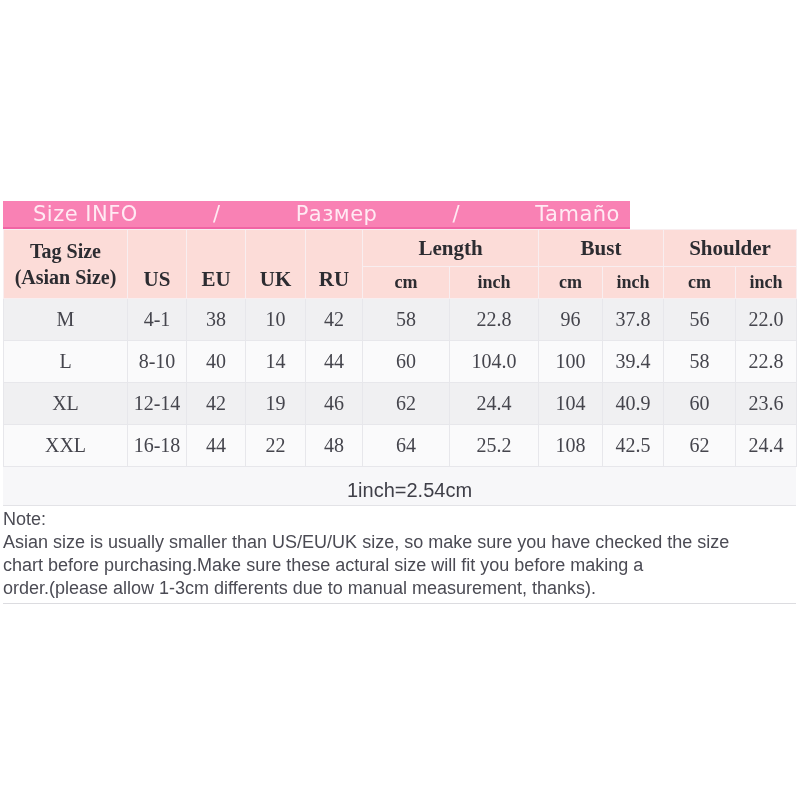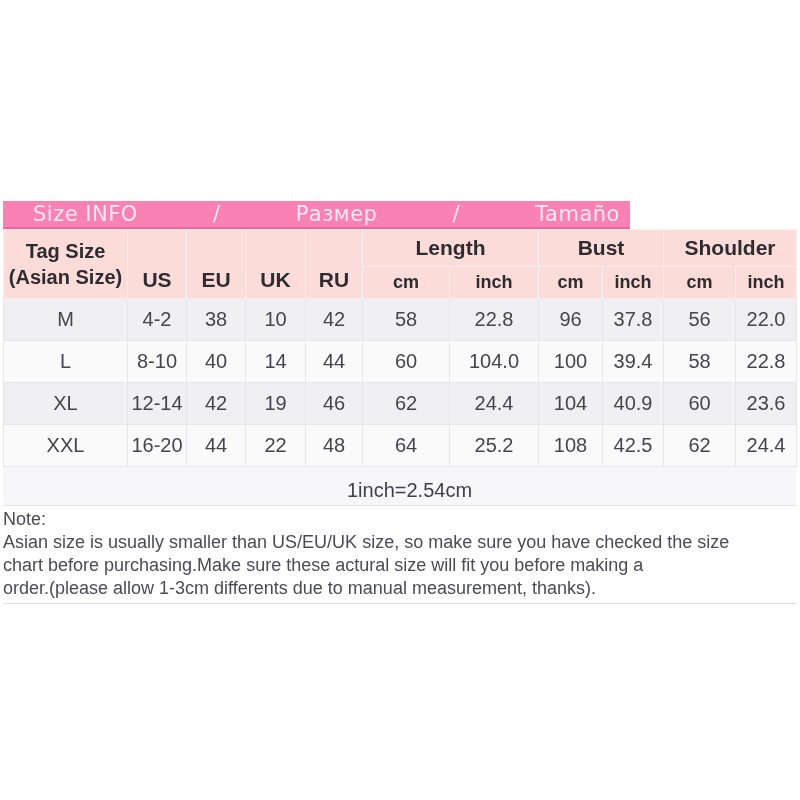--- a/index.html
+++ b/index.html
@@ -16,21 +16,21 @@
     border-bottom:2px solid var(--pink-bar-edge,#f164a4);
     display:flex;align-items:center;justify-content:space-between;
     padding:0 10px 0 30px;
     font-size:21px;color:var(--pink-bar-text,#ffeaf3);
     letter-spacing:0.5px;white-space:nowrap;gap:28px;
   }
 
   
   table.size-table{
     width:793px;table-layout:fixed;border-collapse:collapse;
-    font-family:Liberation Sans, sans-serif;
+    font-family:Liberation Serif, serif;
   }
   .size-table th{
     background:var(--header-bg,#fcdcd8);
     border:1px solid var(--header-border,#f8eef0);
     color:var(--header-text,#2c2c31);
     font-weight:bold;text-align:center;padding:0;
   }
   tr.h1{height:37px;}
   tr.h2{height:32px;}
   th.corner{font-size:20px;line-height:26px;}
@@ -114,21 +114,21 @@
         <th class="unit">inch</th>
         <th class="unit">cm</th>
         <th class="unit">inch</th>
         <th class="unit">cm</th>
         <th class="unit">inch</th>
       </tr>
     </thead>
     <tbody>
       <tr>
         <td>M</td>
-        <td>4-2</td>
+        <td>4-1</td>
         <td>38</td>
         <td>10</td>
         <td>42</td>
         <td>58</td>
         <td>22.8</td>
         <td>96</td>
         <td>37.8</td>
         <td>56</td>
         <td>22.0</td>
       </tr>
@@ -153,21 +153,21 @@
         <td>46</td>
         <td>62</td>
         <td>24.4</td>
         <td>104</td>
         <td>40.9</td>
         <td>60</td>
         <td>23.6</td>
       </tr>
       <tr>
         <td>XXL</td>
-        <td>16-20</td>
+        <td>16-18</td>
         <td>44</td>
         <td>22</td>
         <td>48</td>
         <td>64</td>
         <td>25.2</td>
         <td>108</td>
         <td>42.5</td>
         <td>62</td>
         <td>24.4</td>
       </tr>

